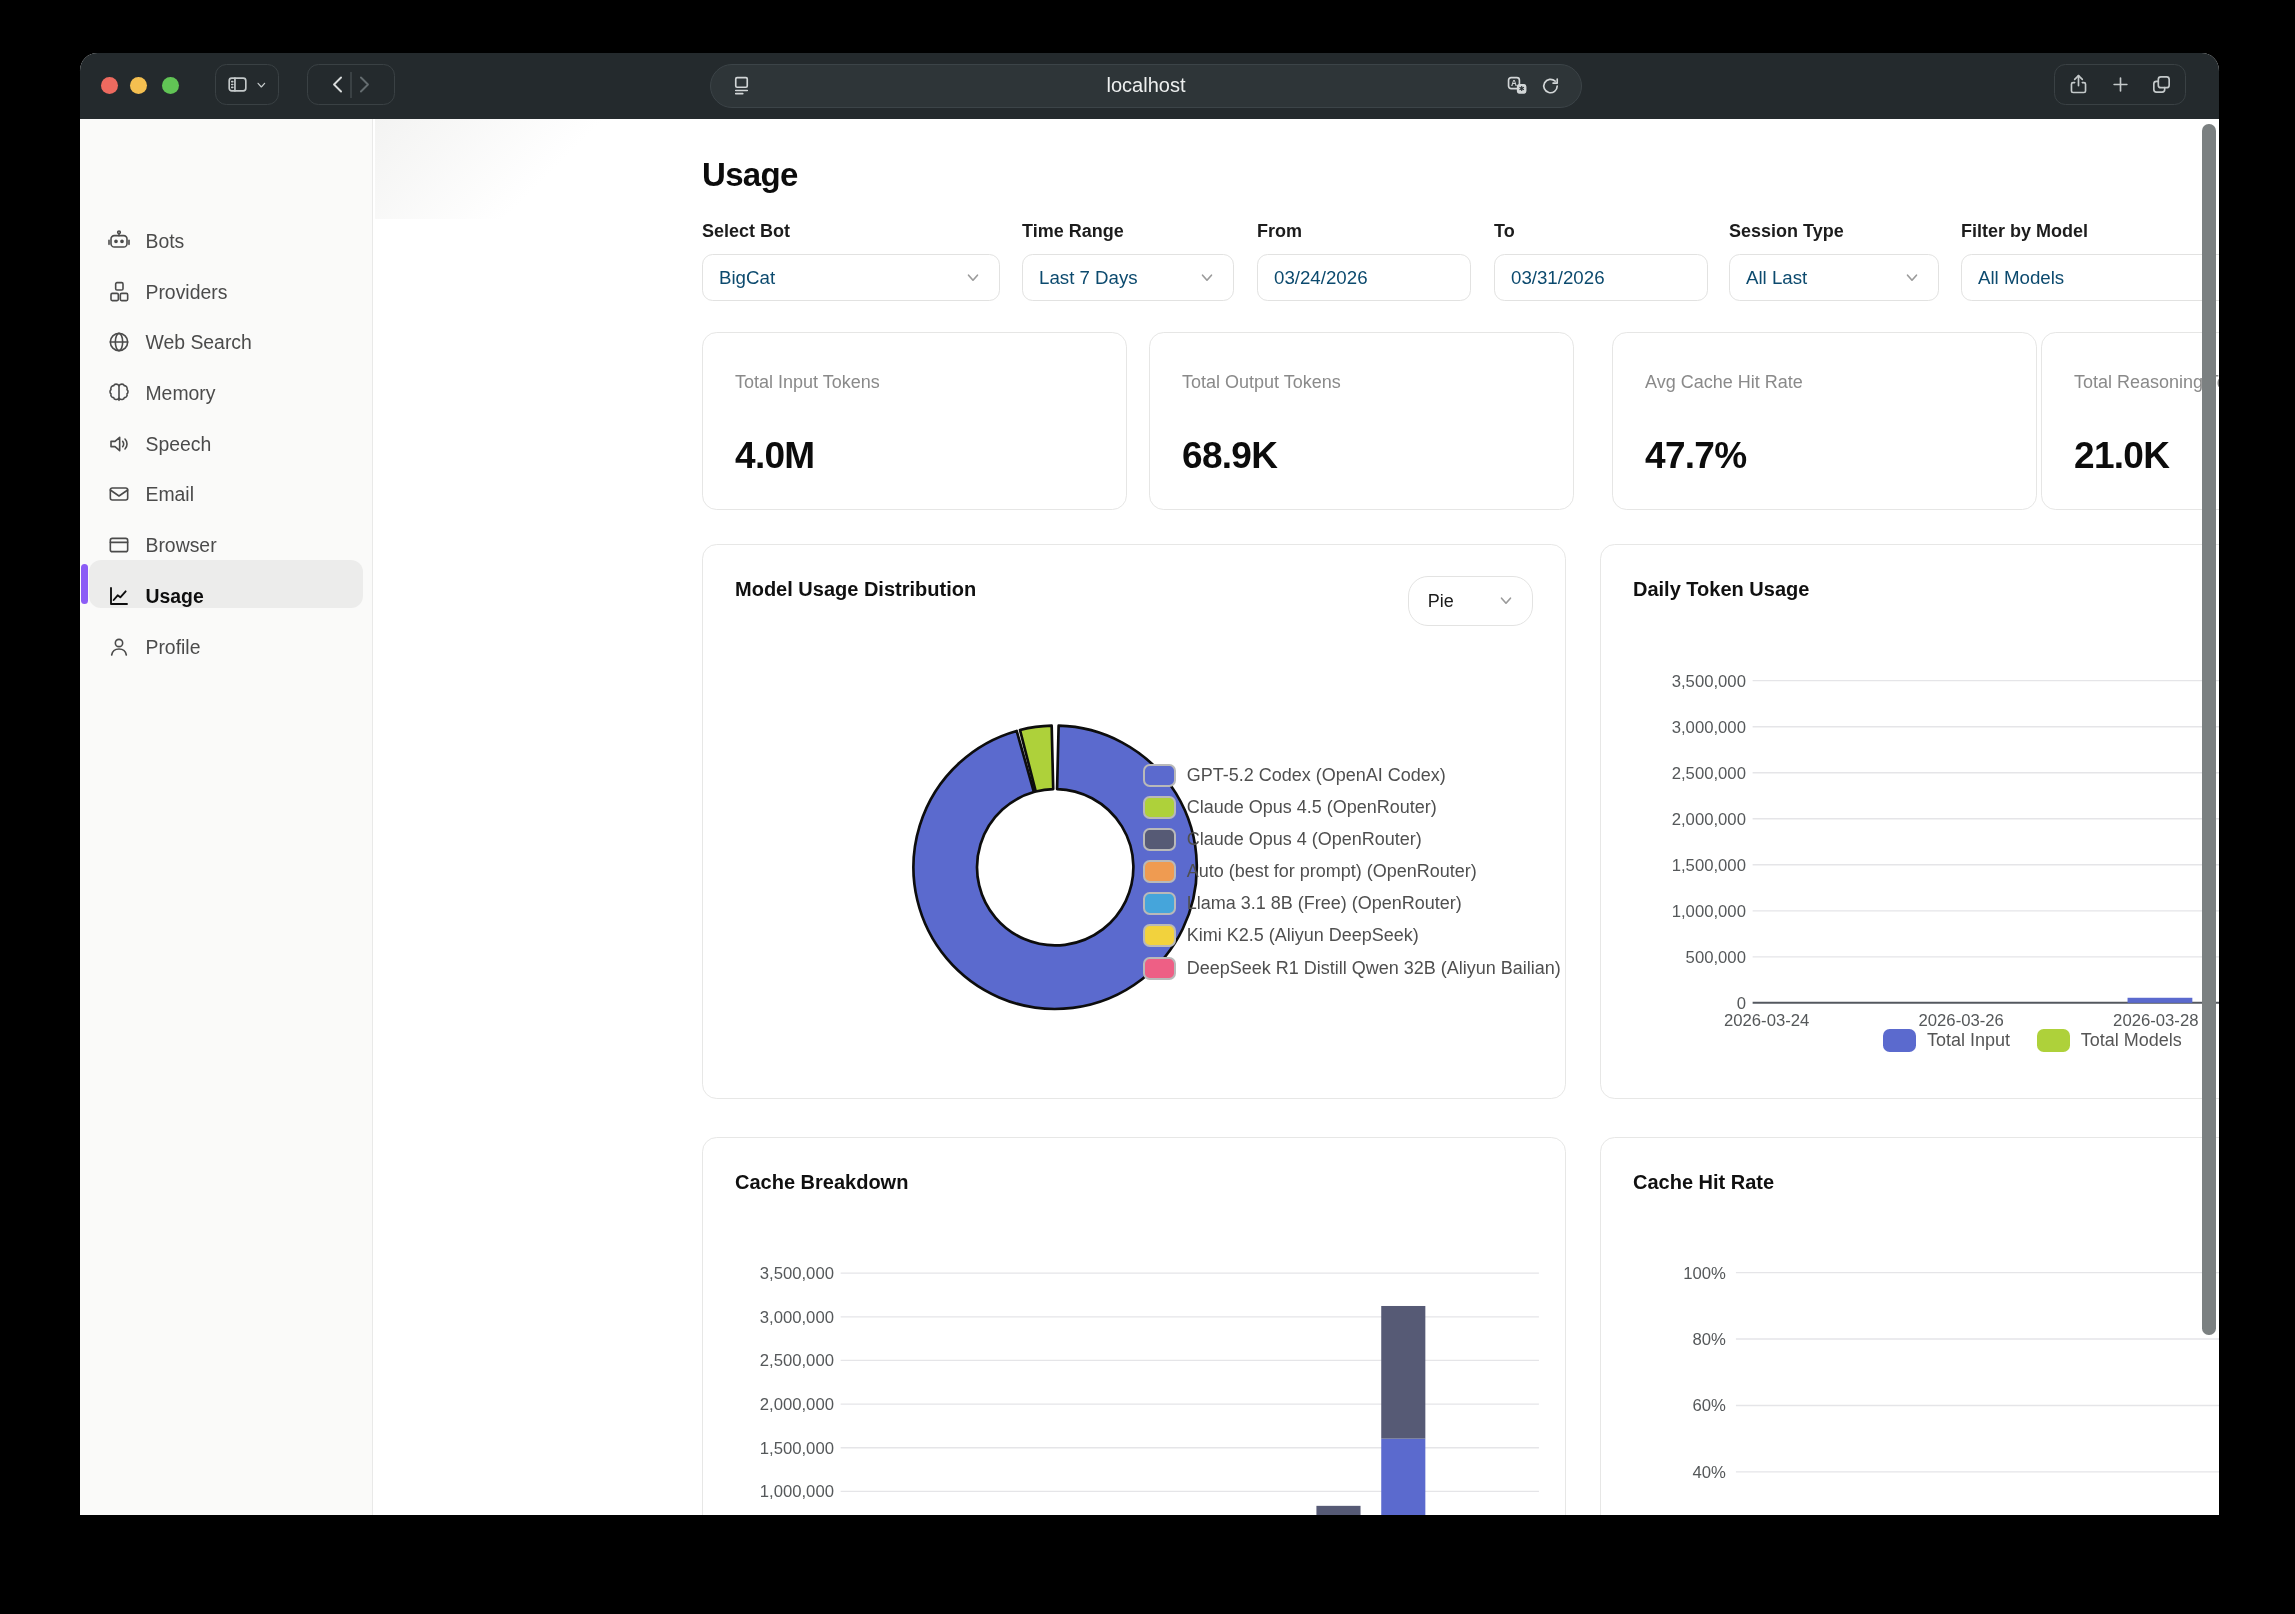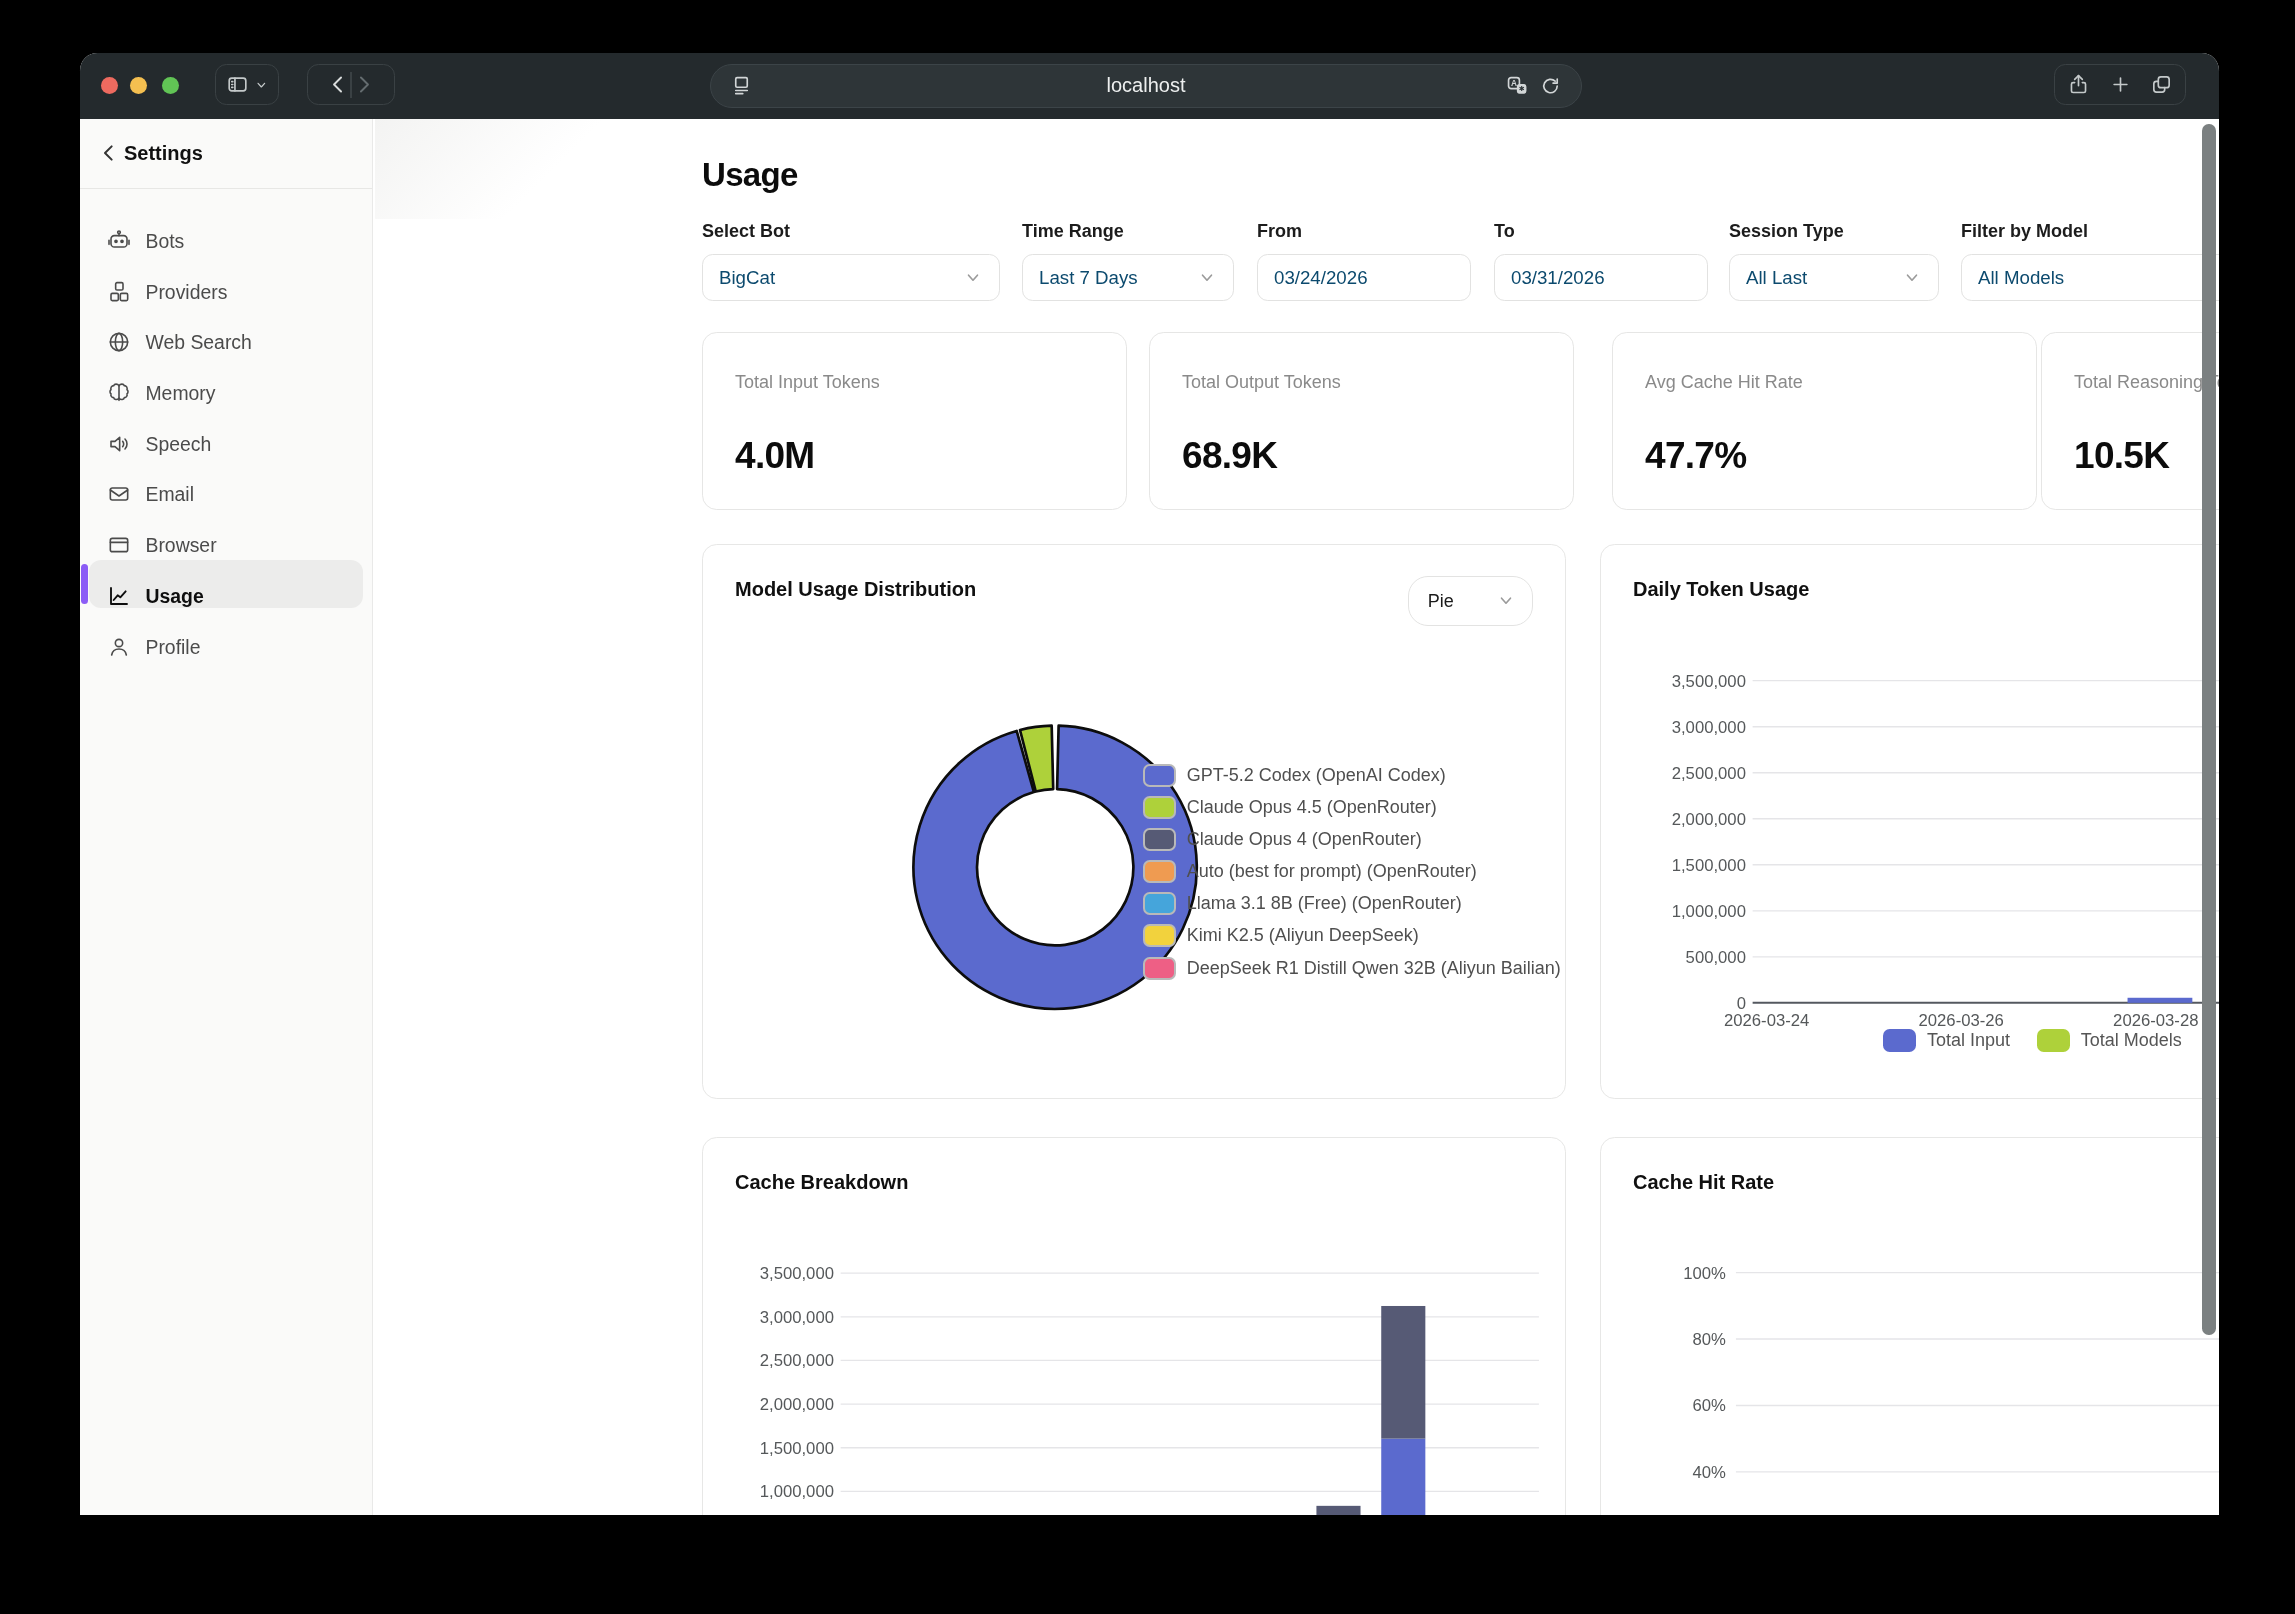--- a/index.html
+++ b/index.html
@@ -111,26 +111,20 @@
             <rect x="13" y="6" width="17" height="17" rx="4"></rect>
             <path d="M23 23v3a4 4 0 0 1-4 4h-9a4 4 0 0 1-4-4v-9a4 4 0 0 1 4-4h3"></path>
           </svg></span>
     </div>
   </div>
 
   <div class="content">
     <div class="main-fade"></div>
 
     <aside class="sidebar">
-      <div class="side-header">
-        <span class="side-back" id="ico-sideback"><svg viewBox="0 0 36 36" fill="none" stroke="currentColor" stroke-width="3" stroke-linecap="round" stroke-linejoin="round">
-              <path d="M22 8L12 18l10 10"></path>
-            </svg></span>
-        <span class="side-title">Settings</span>
-      </div>
       <div id="sidebar-items">
           <div class="side-item">
             <span class="side-icon"><svg viewBox="0 0 36 36" fill="none" stroke="currentColor" stroke-width="2.4" stroke-linecap="round" stroke-linejoin="round">
                 <circle cx="18" cy="5" r="2"></circle>
                 <path d="M18 7v3"></path>
                 <rect x="6" y="10" width="24" height="17" rx="5"></rect>
                 <circle cx="13.5" cy="18.5" r="1.6" fill="currentColor"></circle>
                 <circle cx="22.5" cy="18.5" r="1.6" fill="currentColor"></circle>
                 <path d="M3 17v6M33 17v6"></path>
               </svg></span>
@@ -261,21 +255,21 @@
           <div class="stat-card" style="left: 774px;">
             <div class="stat-label">Total Output Tokens</div>
             <div class="stat-value">68.9K</div>
           </div>
           <div class="stat-card" style="left: 1220px; margin-left: 17px;">
             <div class="stat-label">Avg Cache Hit Rate</div>
             <div class="stat-value">47.7%</div>
           </div>
           <div class="stat-card" style="left: 1666px;">
             <div class="stat-label">Total Reasoning Tokens</div>
-            <div class="stat-value">10.5K</div>
+            <div class="stat-value">21.0K</div>
           </div>
         </div>
 
       <div class="panel" id="panelA" style="left:327px;top:425px;width:864px;height:555px">
         <div class="panel-title">Model Usage Distribution</div>
         <div class="pie-select">
           <span>Pie</span>
           <span class="chev"><svg viewBox="0 0 36 36" fill="none" stroke="currentColor" stroke-width="3" stroke-linecap="round" stroke-linejoin="round">
                 <path d="M10 13l8 9 8-9"></path>
               </svg></span>

